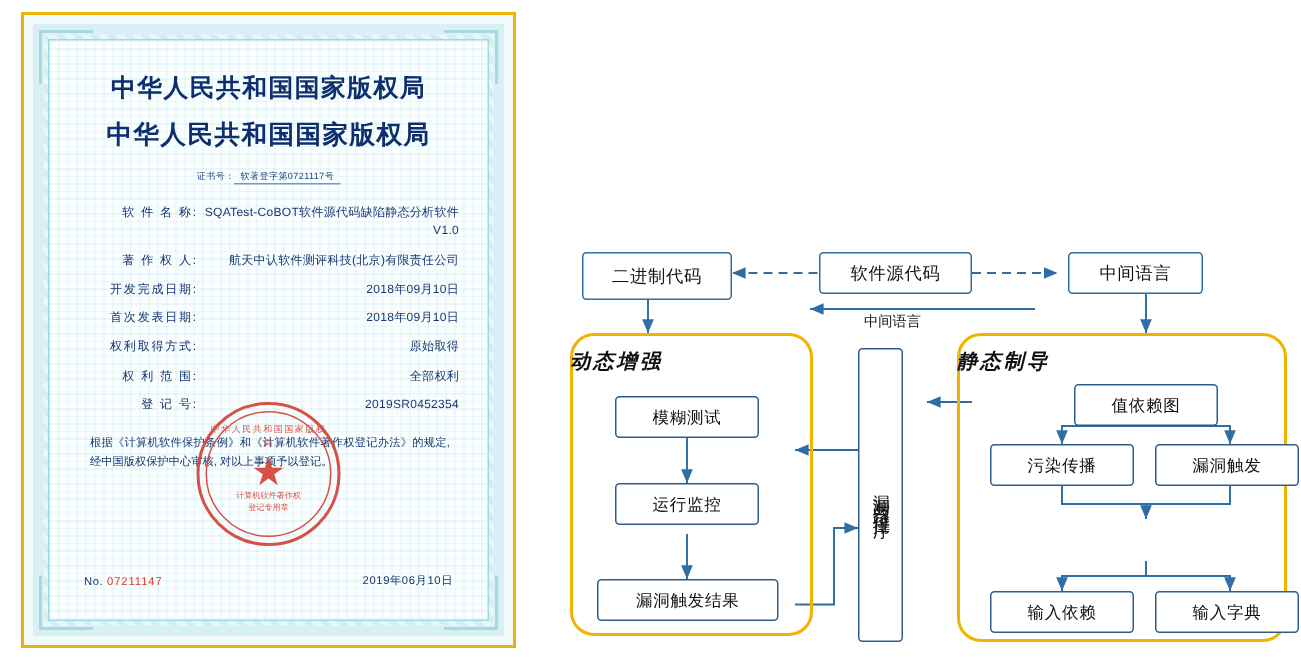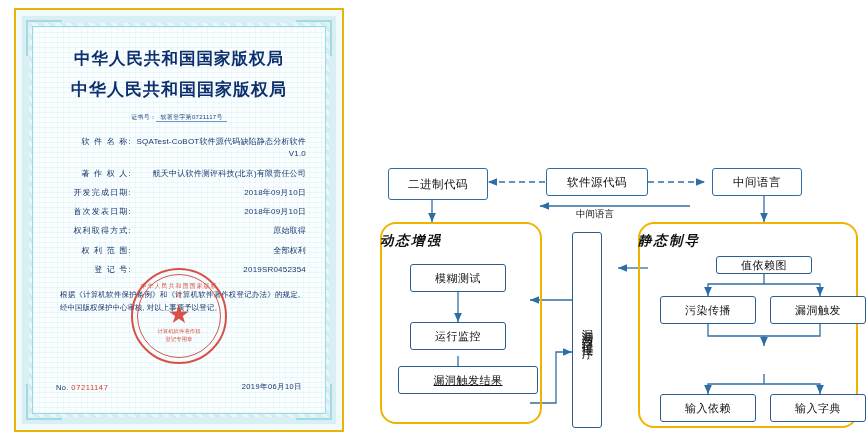--- a/index.html
+++ b/index.html
@@ -399,32 +399,32 @@
 
     <div class="group" style="left:20px; top:222px; width:162px; height:202px;"></div>
     <div class="group-title" style="left:20px; top:232px; width:162px;">动态增强</div>
 
     <div class="node" style="left:50px; top:264px; width:96px; height:28px;">
       <span>模糊测试</span>
     </div>
     <div class="node" style="left:50px; top:322px; width:96px; height:28px;">
       <span>运行监控</span>
     </div>
-    <div class="node" style="left:38px; top:366px; width:140px; height:28px;text-decoration:underline;">
+    <div class="node" style="left:38px; top:386px; width:121px; height:28px;">
       <span>漏洞触发结果</span>
     </div>
 
     <div class="vert-node" style="left:212px; top:232px; width:30px; height:196px;">
       <span class="vert-text">漏洞与路径排序</span>
     </div>
 
     <div class="group" style="left:278px; top:222px; width:220px; height:206px;"></div>
     <div class="group-title" style="left:278px; top:232px; width:220px;">静态制导</div>
 
-    <div class="node" style="left:356px; top:256px; width:96px; height:18px;">
+    <div class="node" style="left:356px; top:256px; width:96px; height:28px;">
       <span>值依赖图</span>
     </div>
     <div class="node" style="left:300px; top:296px; width:96px; height:28px;">
       <span>污染传播</span>
     </div>
     <div class="node" style="left:412px; top:296px; width:96px; height:28px; left:410px;">
       <span>漏洞触发</span>
     </div>
     <div class="node" style="left:300px; top:394px; width:96px; height:28px;">
       <span>输入依赖</span>

